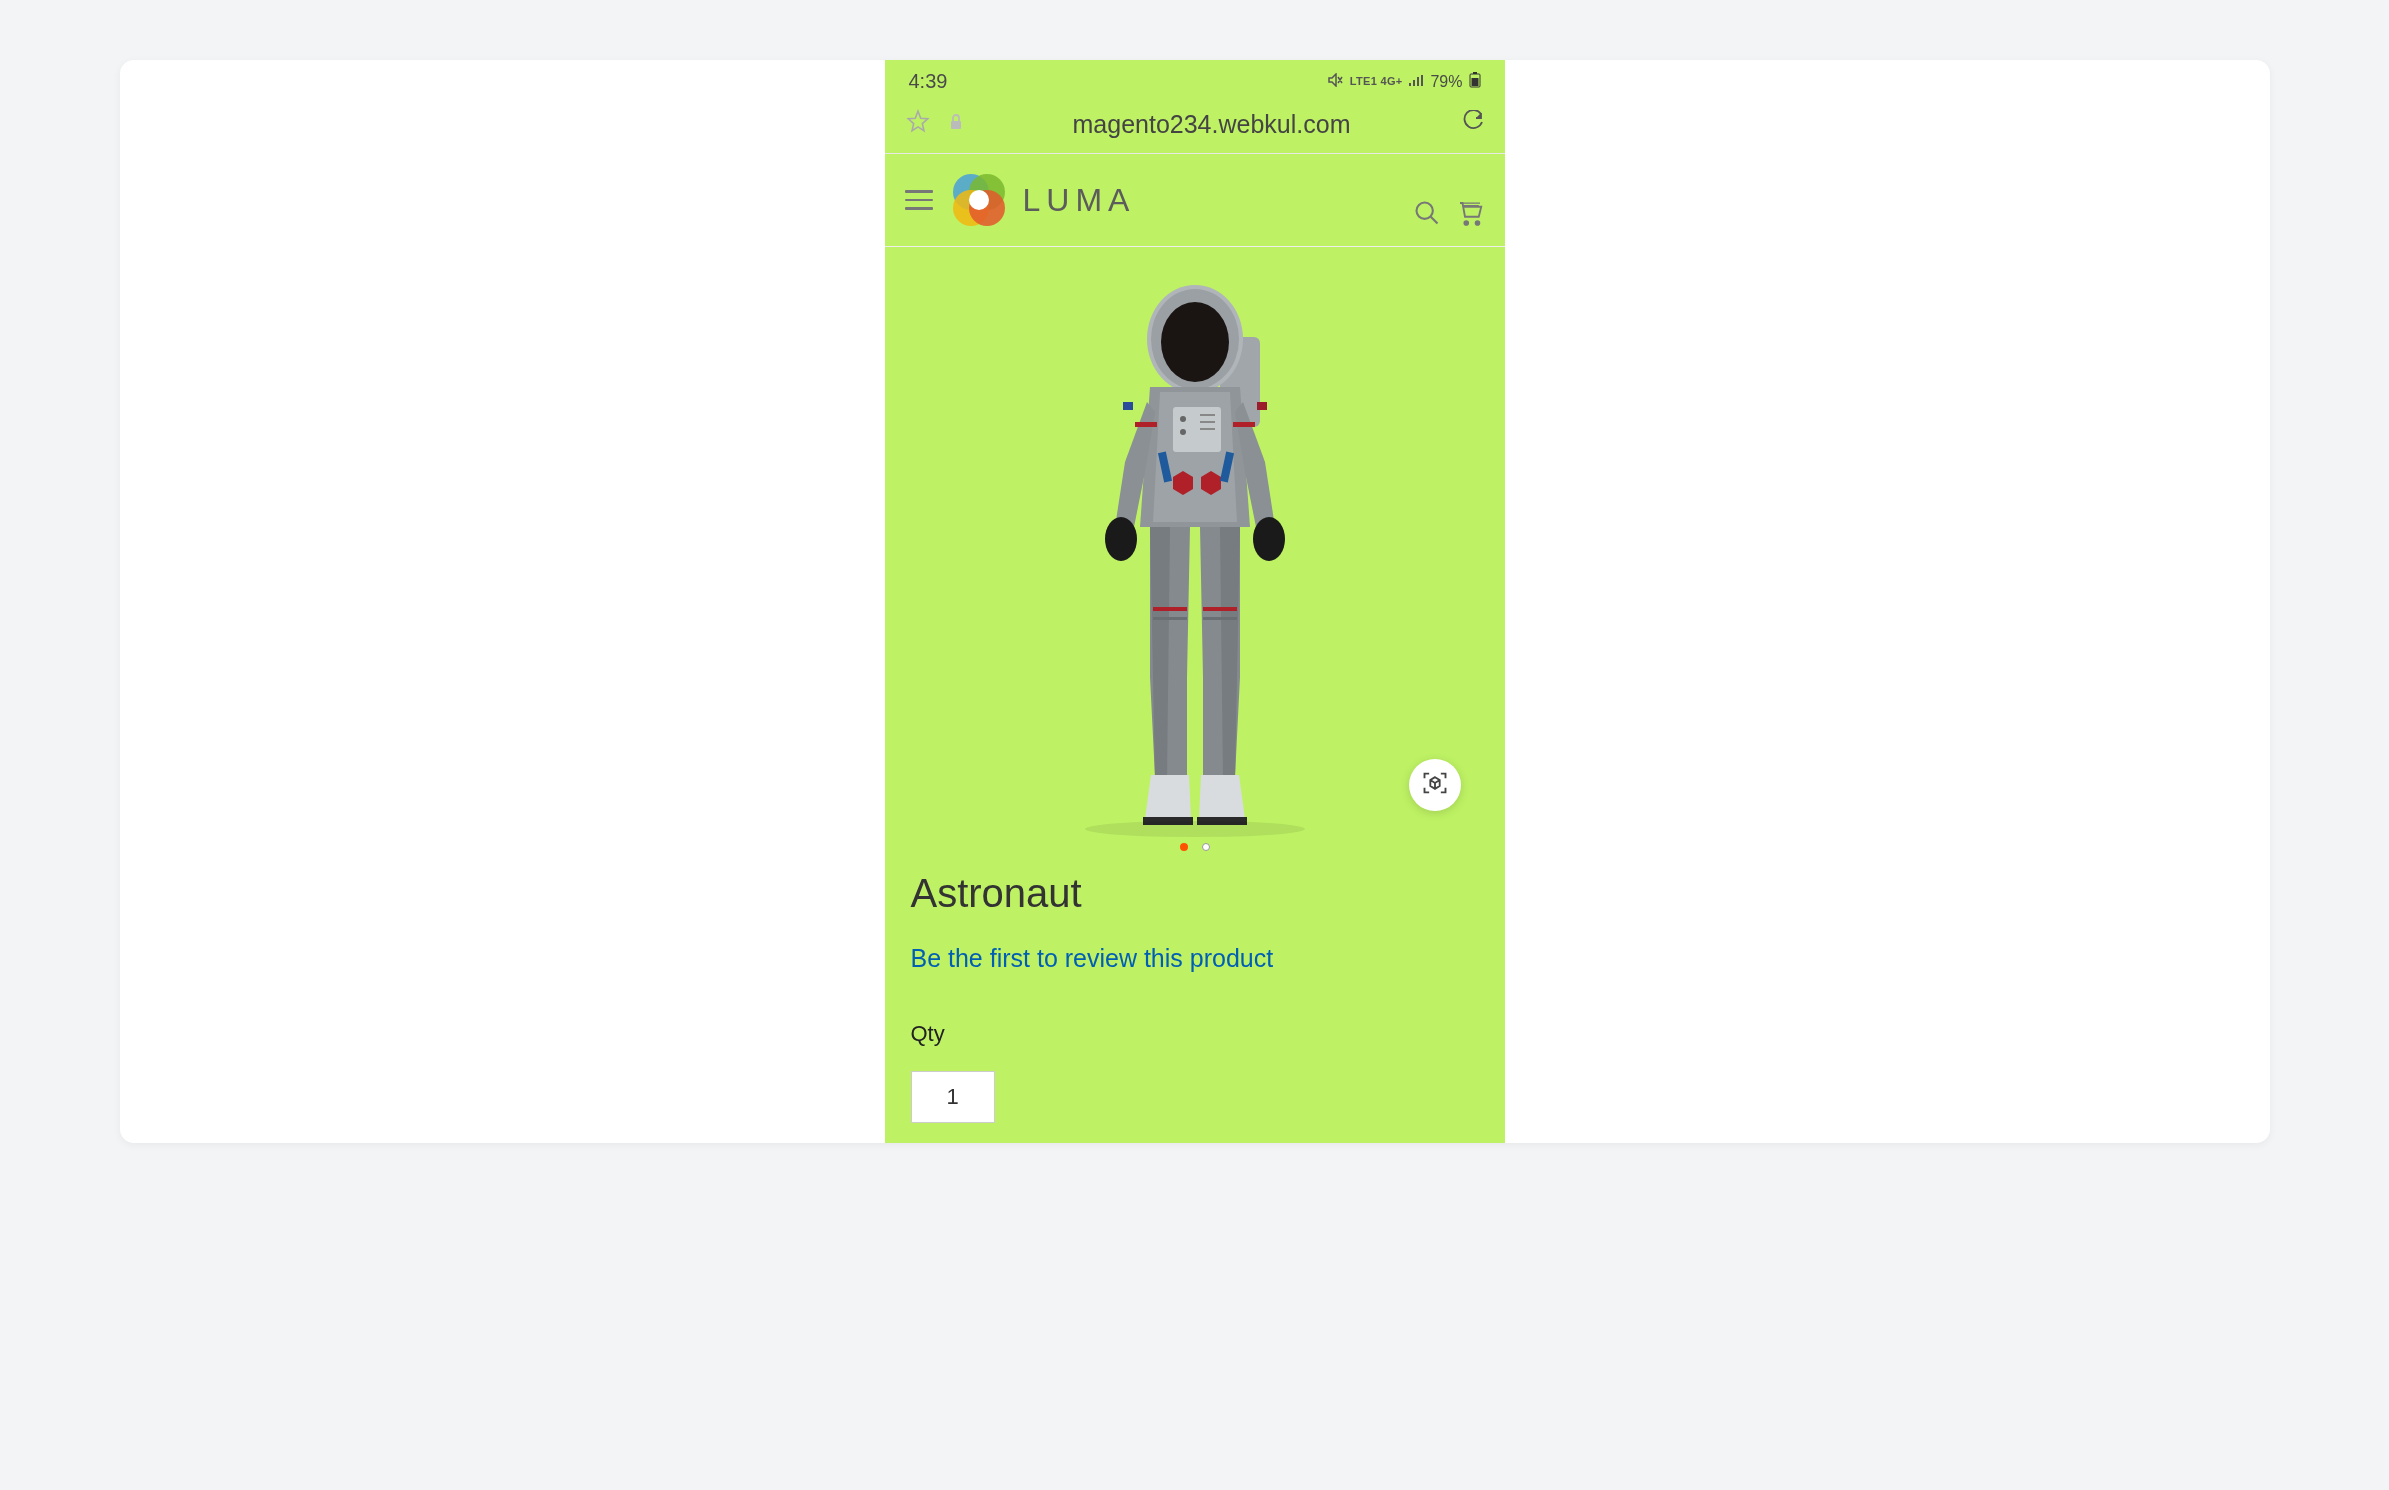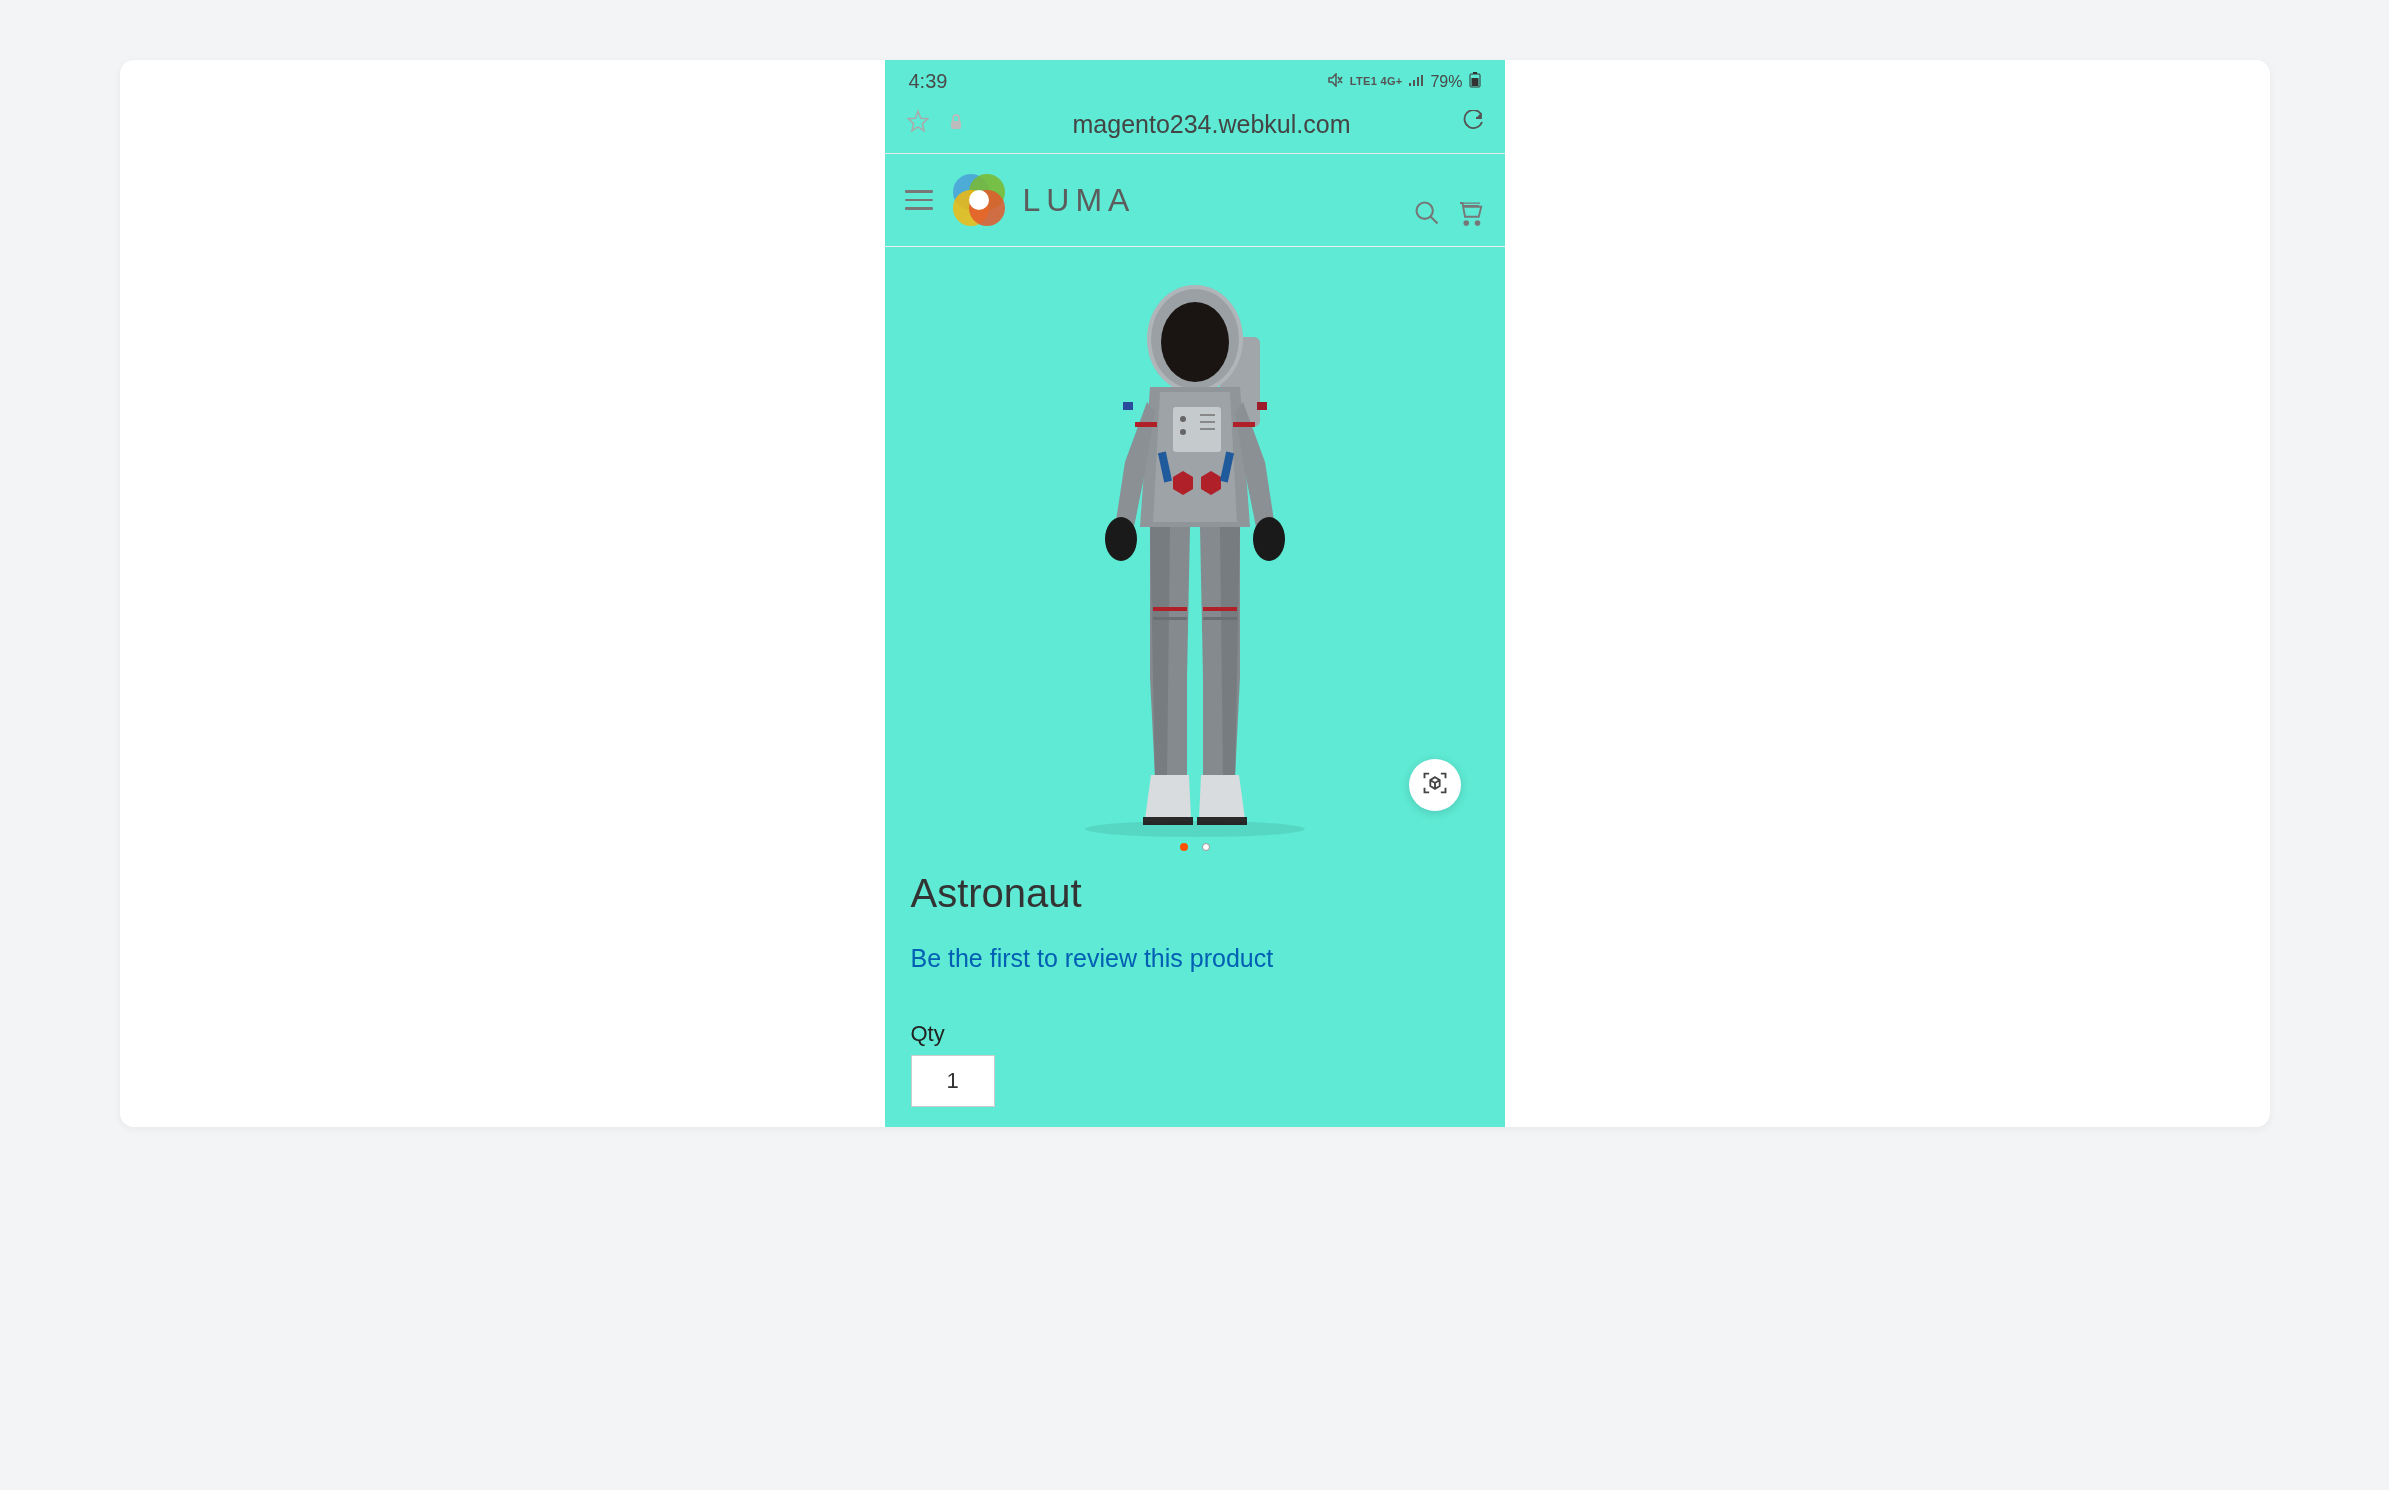--- a/index.html
+++ b/index.html
@@ -18,21 +18,21 @@
       box-shadow: 0 2px 8px rgba(0,0,0,0.05);
       width: 2150px;
       max-width: 92%;
       display: flex;
       justify-content: center;
       padding: 0;
       overflow: hidden;
     }
     .phone {
       width: 620px;
-      background: #5eead4;
+      background: #bef264;
       position: relative;
     }
     .status-bar {
       display: flex;
       justify-content: space-between;
       align-items: center;
       padding: 10px 24px 6px;
       font-size: 20px;
       color: #4a4a4a;
       font-weight: 500;
@@ -131,21 +131,21 @@
     .stock-block { text-align: right; }
     .stock-status {
       font-size: 21px;
       font-weight: 700;
       color: #555;
       letter-spacing: 0.5px;
     }
     .sku-row { font-size: 19px; color: #666; margin-top: 8px; }
     .sku-label { color: #777; margin-right: 8px; }
     .qty-section { padding: 40px 26px 20px; }
-    .qty-label { font-size: 22px; color: #222; margin-bottom: 8px; display: block; }
+    .qty-label { font-size: 22px; color: #222; margin-bottom: 24px; display: block; }
     .qty-input {
       width: 84px;
       height: 52px;
       border: 1px solid #ccc;
       text-align: center;
       font-size: 22px;
       color: #333;
     }
     .hamburger-line { width: 28px; height: 2.5px; background: #777; border-radius: 1px; }
     .hamburger { display: flex; flex-direction: column; gap: 6px; cursor: pointer; }

